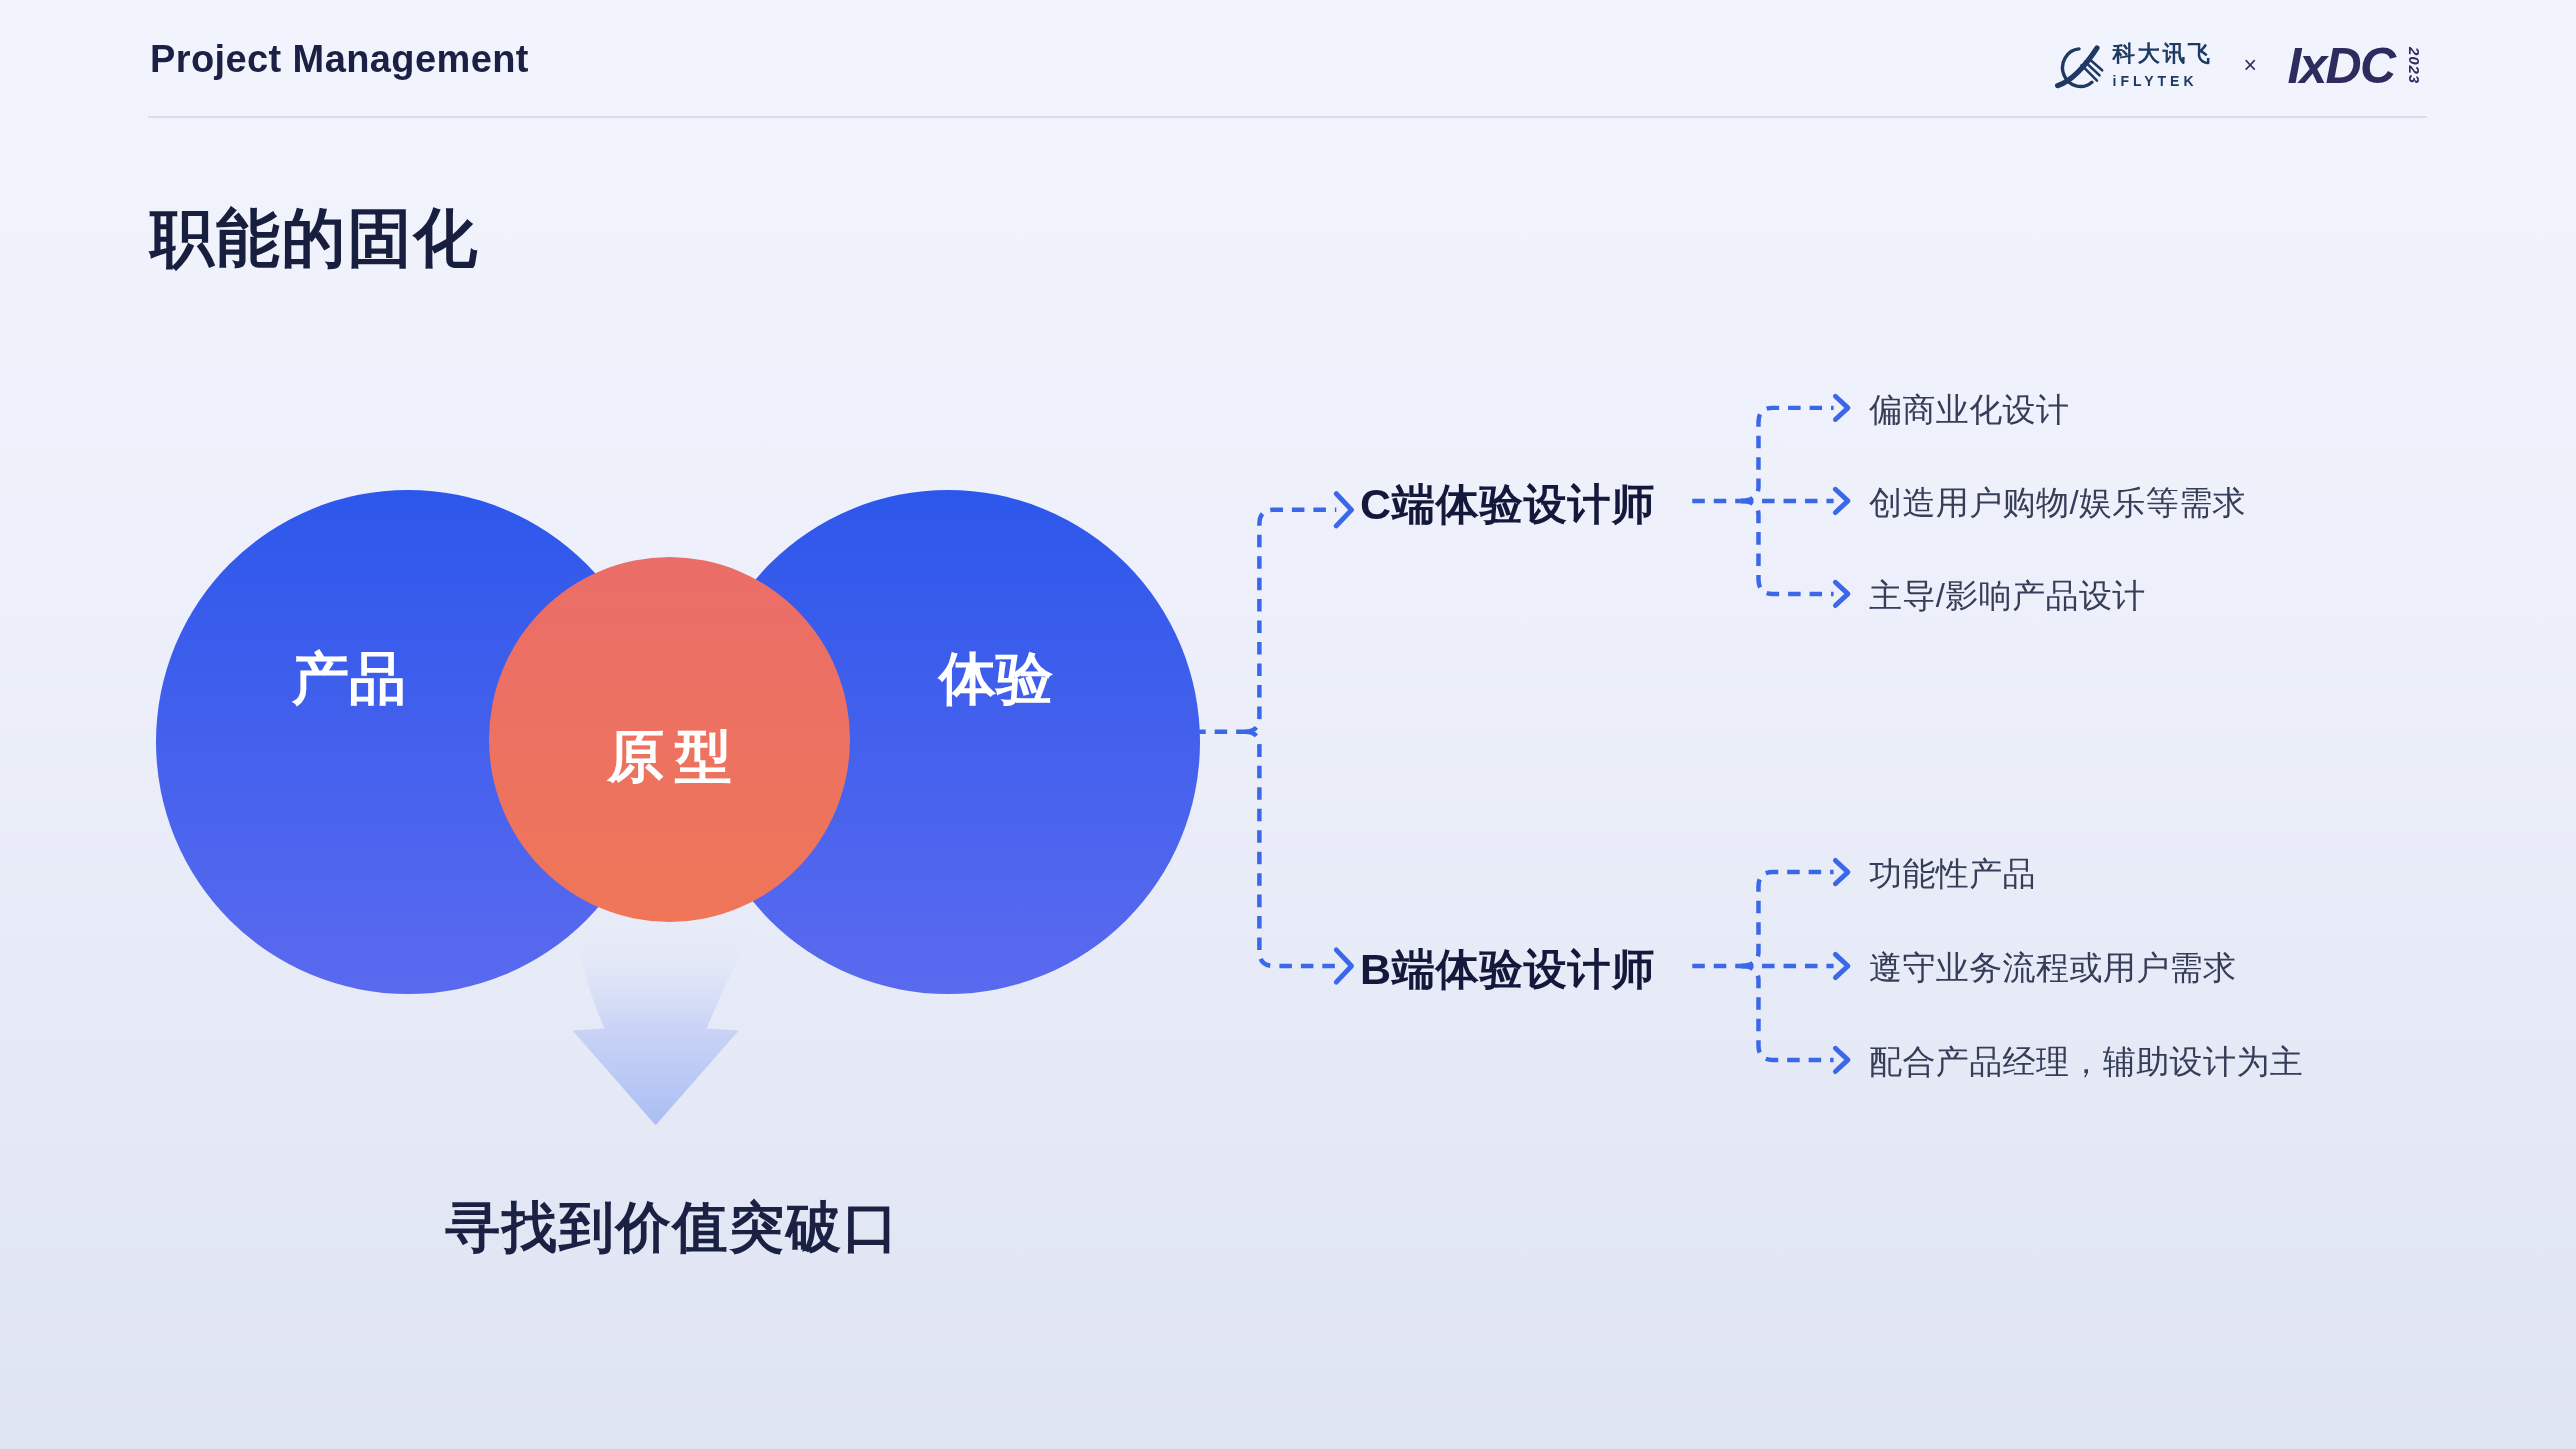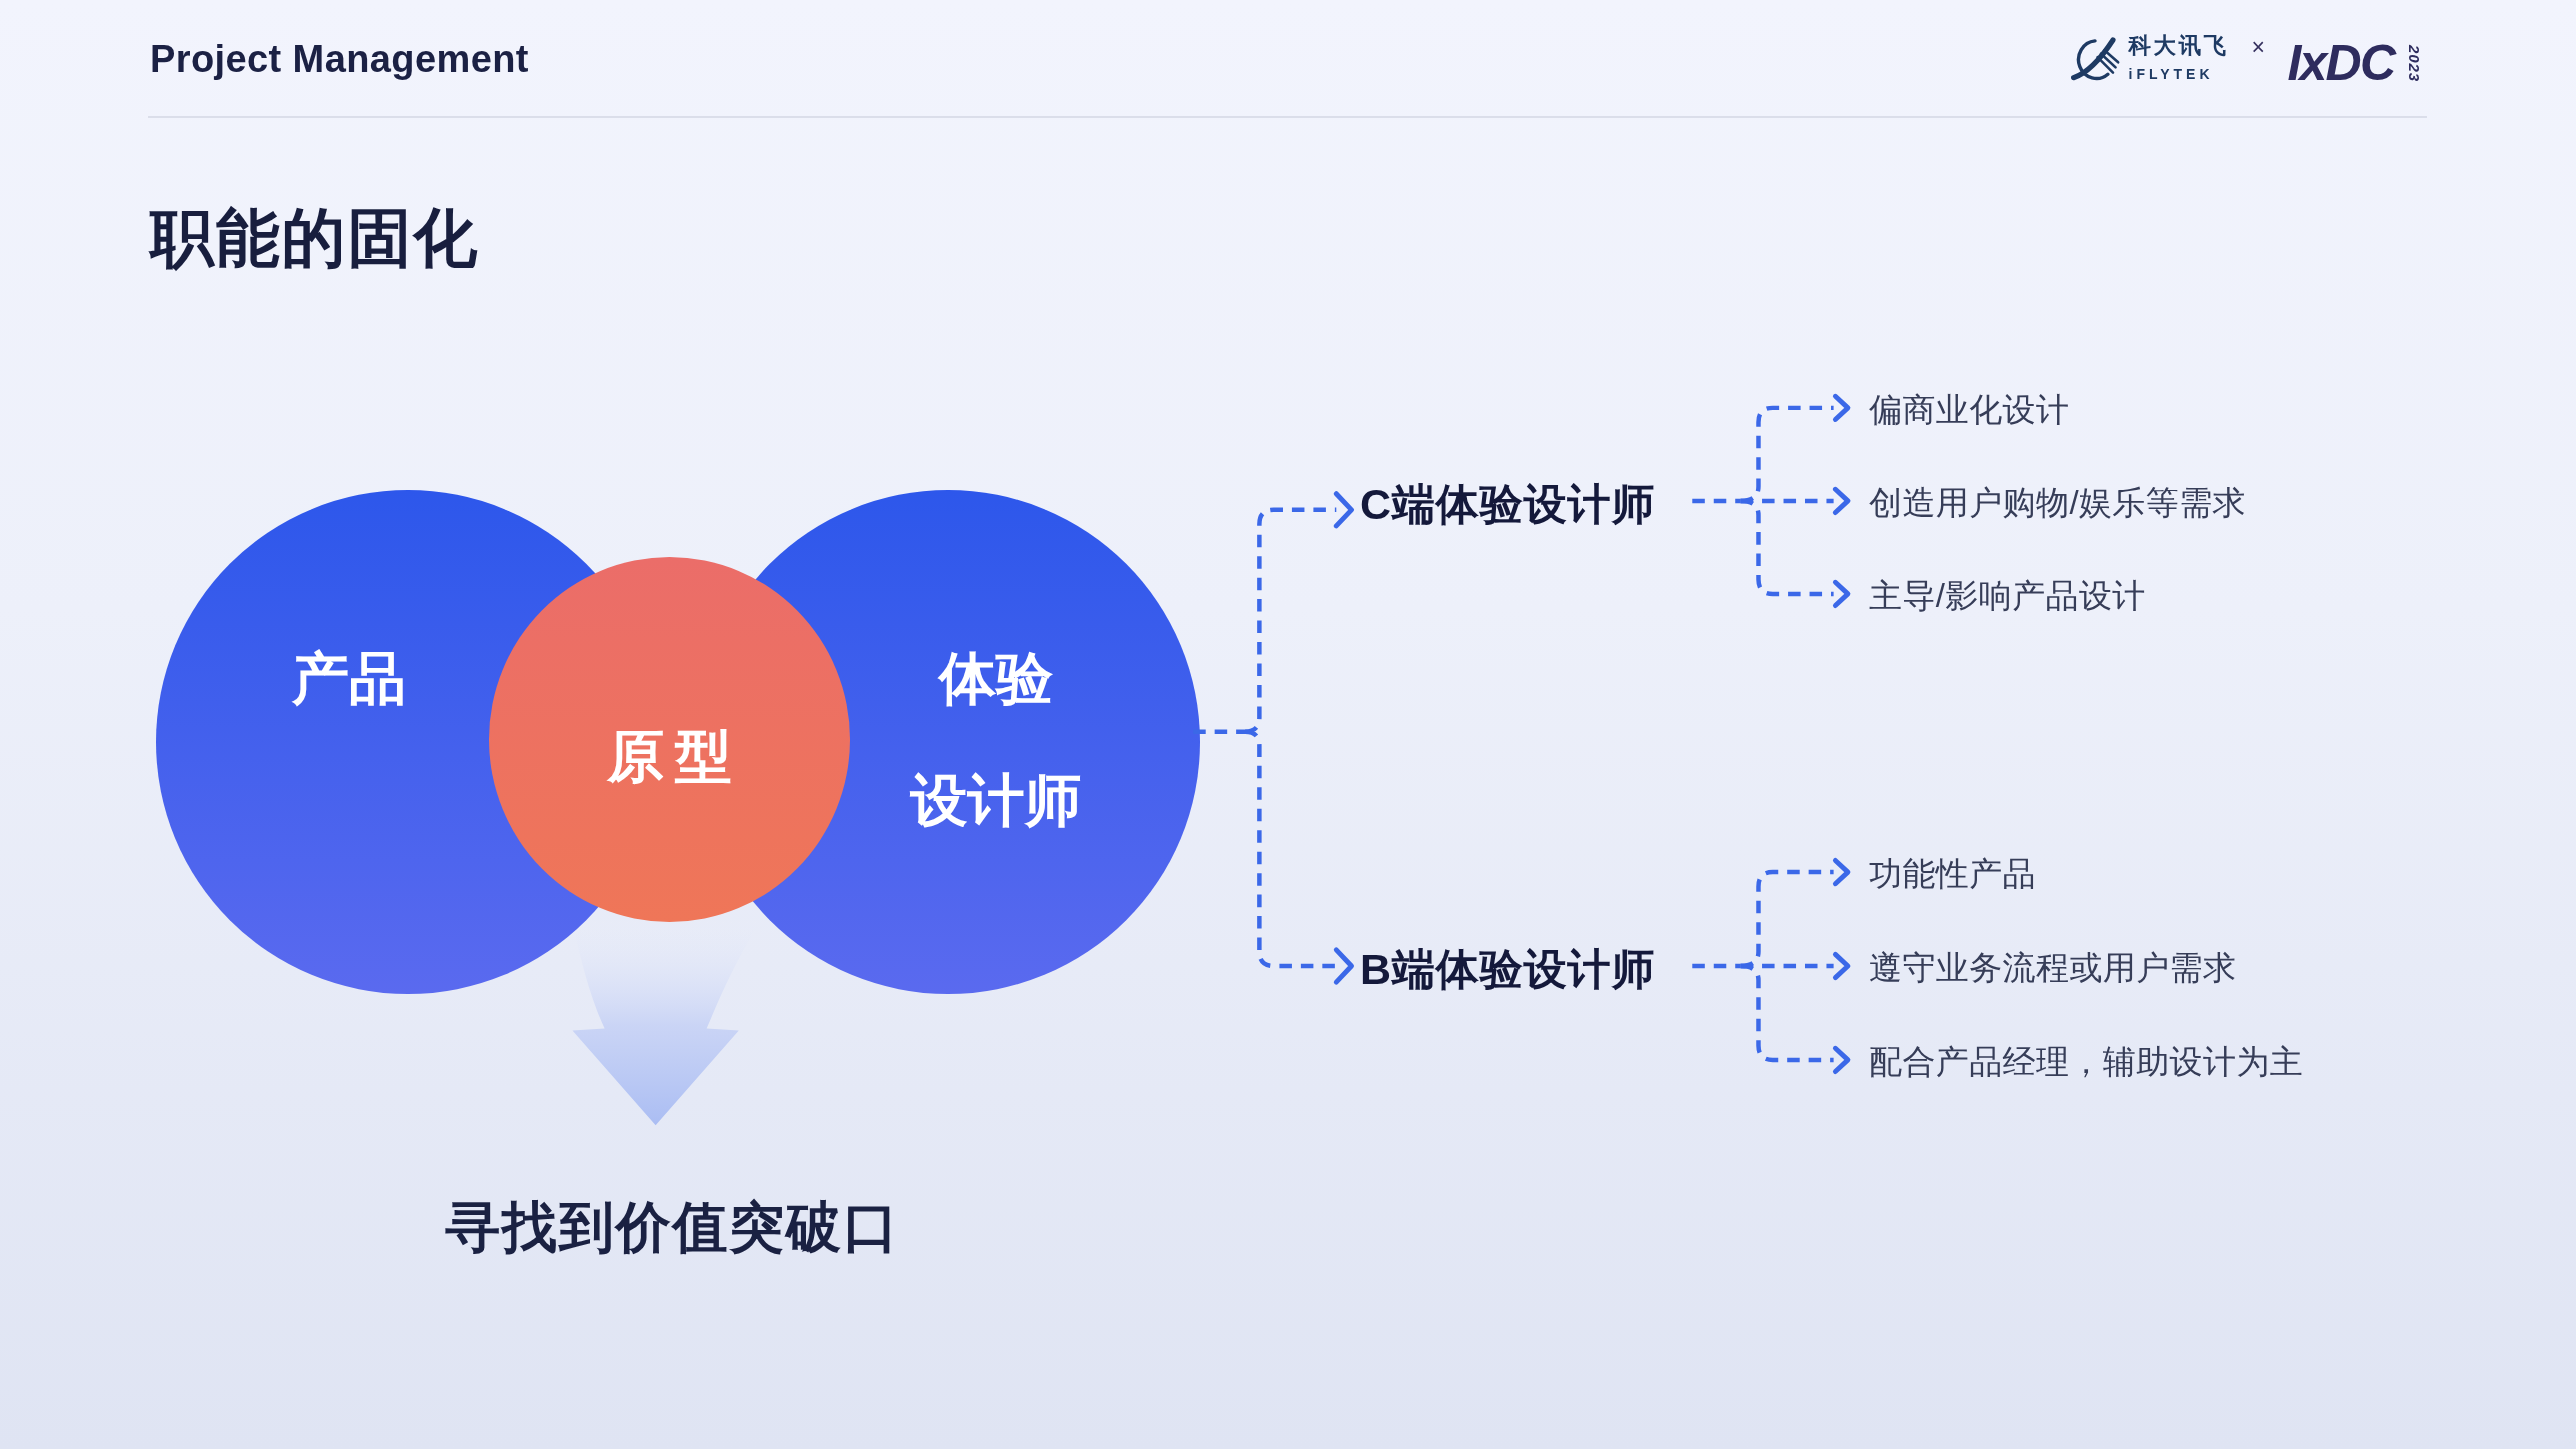--- a/index.html
+++ b/index.html
@@ -7,21 +7,21 @@
     width:2576px;height:1449px;position:relative;overflow:hidden;
     background:linear-gradient(180deg,#F2F4FD 0%,#EDF0FA 42%,#DFE4F3 100%);
     font-family:"Liberation Sans", sans-serif;
   }
   .abs{position:absolute;}
 
   
   .header-title{left:150px;top:38px;font-size:38px;font-weight:700;color:#1B2144;letter-spacing:0.4px;}
   .divider{left:148px;top:116px;width:2279px;height:1.8px;background:#DBDEEA;}
 
-  .logo-row{top:34px;right:143px;height:63px;display:flex;align-items:flex-start;gap:19px;}
+  .logo-row{top:34px;right:143px;height:63px;display:flex;align-items:center;gap:27px;}
   .iflytek{display:flex;align-items:center;gap:7.2px;color:#1E3A63;}
   .iflytek-texts{display:flex;flex-direction:column;line-height:1;}
   .iflytek-cn{font-size:22.4px;font-weight:700;letter-spacing:2.7px;}
   .iflytek-en{font-size:14px;font-weight:700;letter-spacing:4px;margin-top:9px;}
   .logo-sep{font-size:23px;color:#35315F;font-weight:400;padding:0 3.6px;}
   .ixdc{display:flex;align-items:center;color:#2E2C5E;font-style:italic;}
   .ixdc-text{font-size:50px;font-weight:900;letter-spacing:-1.8px;}
   .ixdc-year{font-size:15px;font-weight:900;transform:rotate(90deg);transform-origin:center;letter-spacing:0.9px;margin-left:1.8px;}
 
   
@@ -101,21 +101,20 @@
            Z" fill="url(#arrowGrad)"></path>
 </svg>
 
 <div class="abs circle circle-left"></div>
 <div class="abs circle circle-right"></div>
 <div class="abs venn-text venn-text-left">
   <div>产品</div>
 </div>
 <div class="abs venn-text venn-text-right">
   <div>体验</div>
-  <div>设计师</div>
 </div>
 <div class="abs circle circle-center">
   <span class="venn-center-label">原型</span>
 </div>
 
 <div class="abs arrow-caption">寻找到价值突破口</div>
 
 <svg class="abs conn-svg" width="2576" height="1449" viewBox="0 0 2880 1620">
   <g fill="none" stroke="#3B68E8" stroke-width="5" stroke-dasharray="14 10">
     <path d="M 1334 818 L 1392 818"></path>

